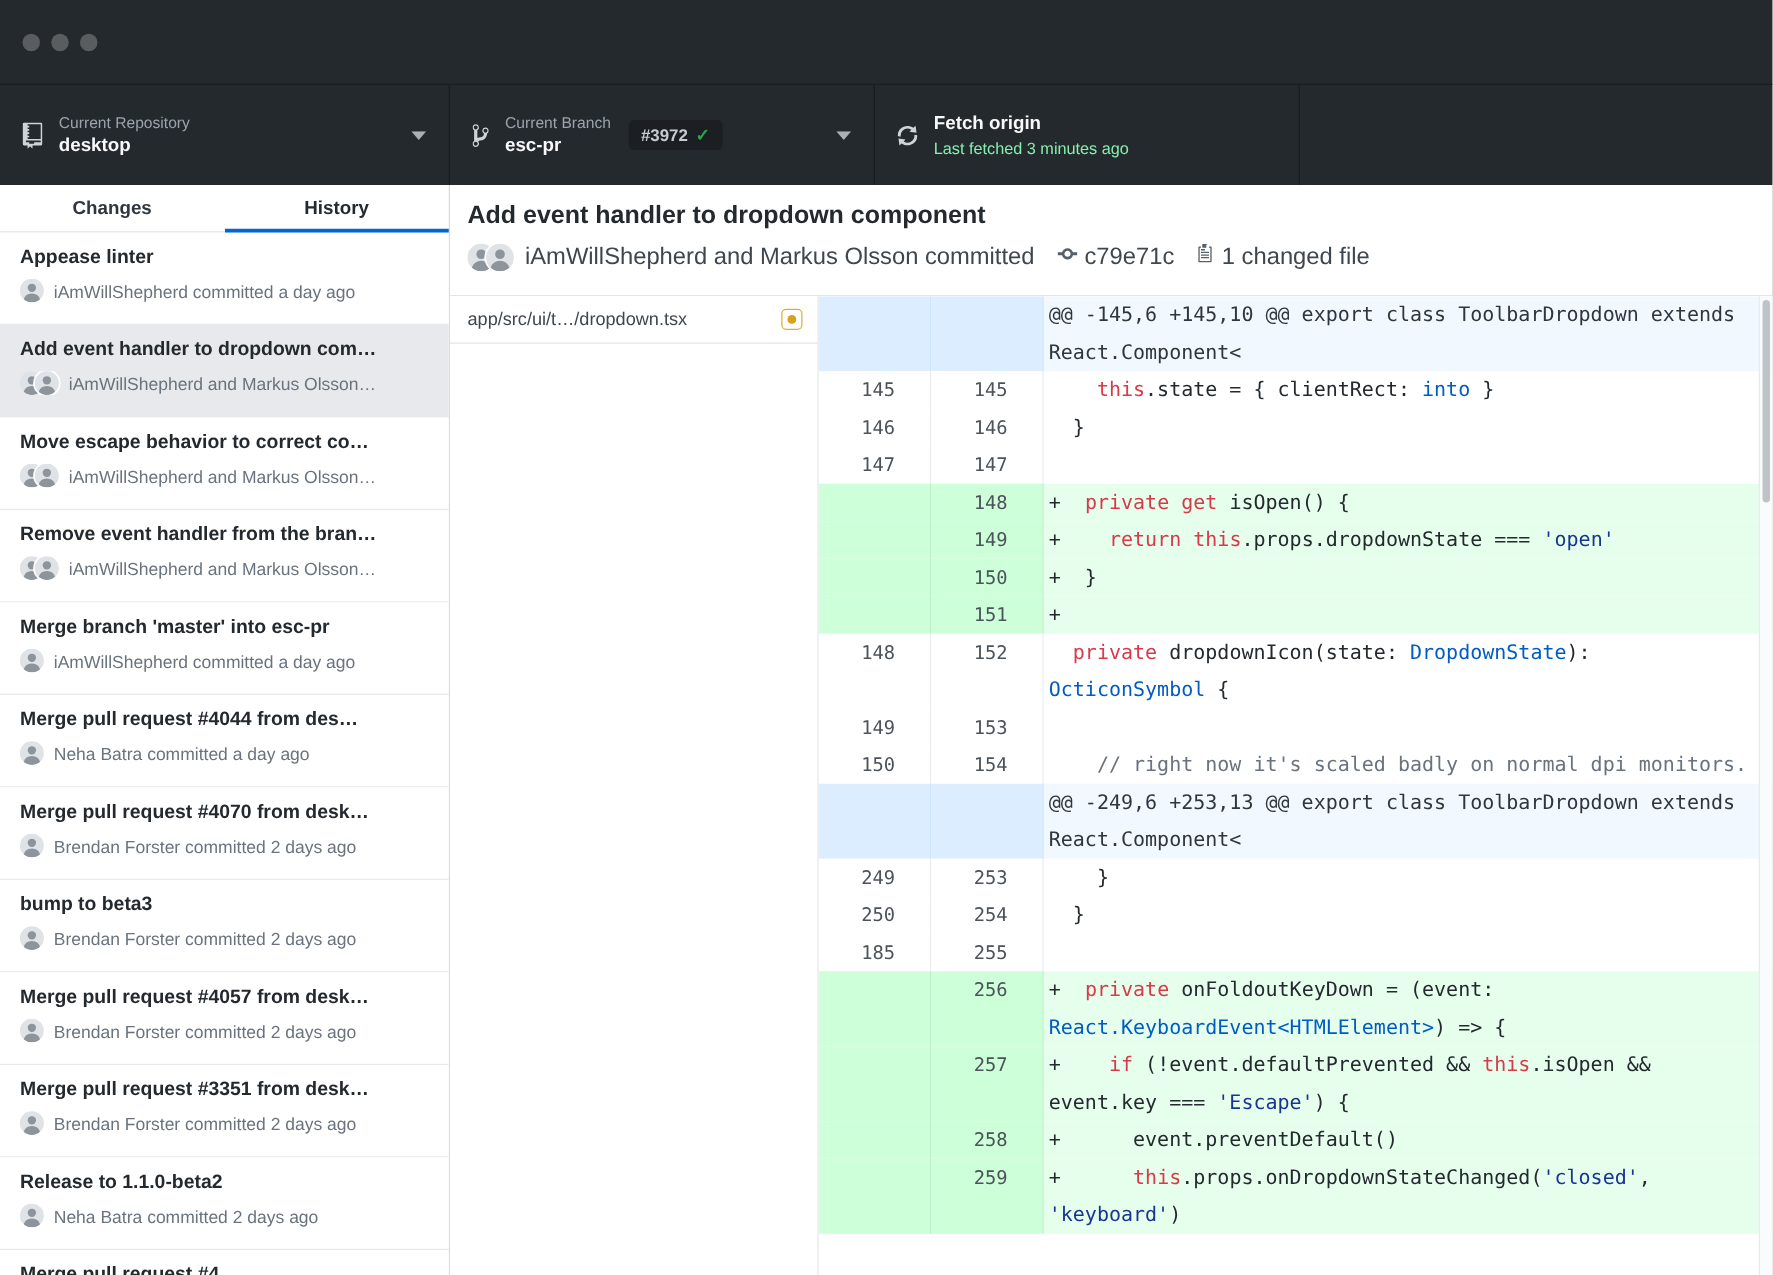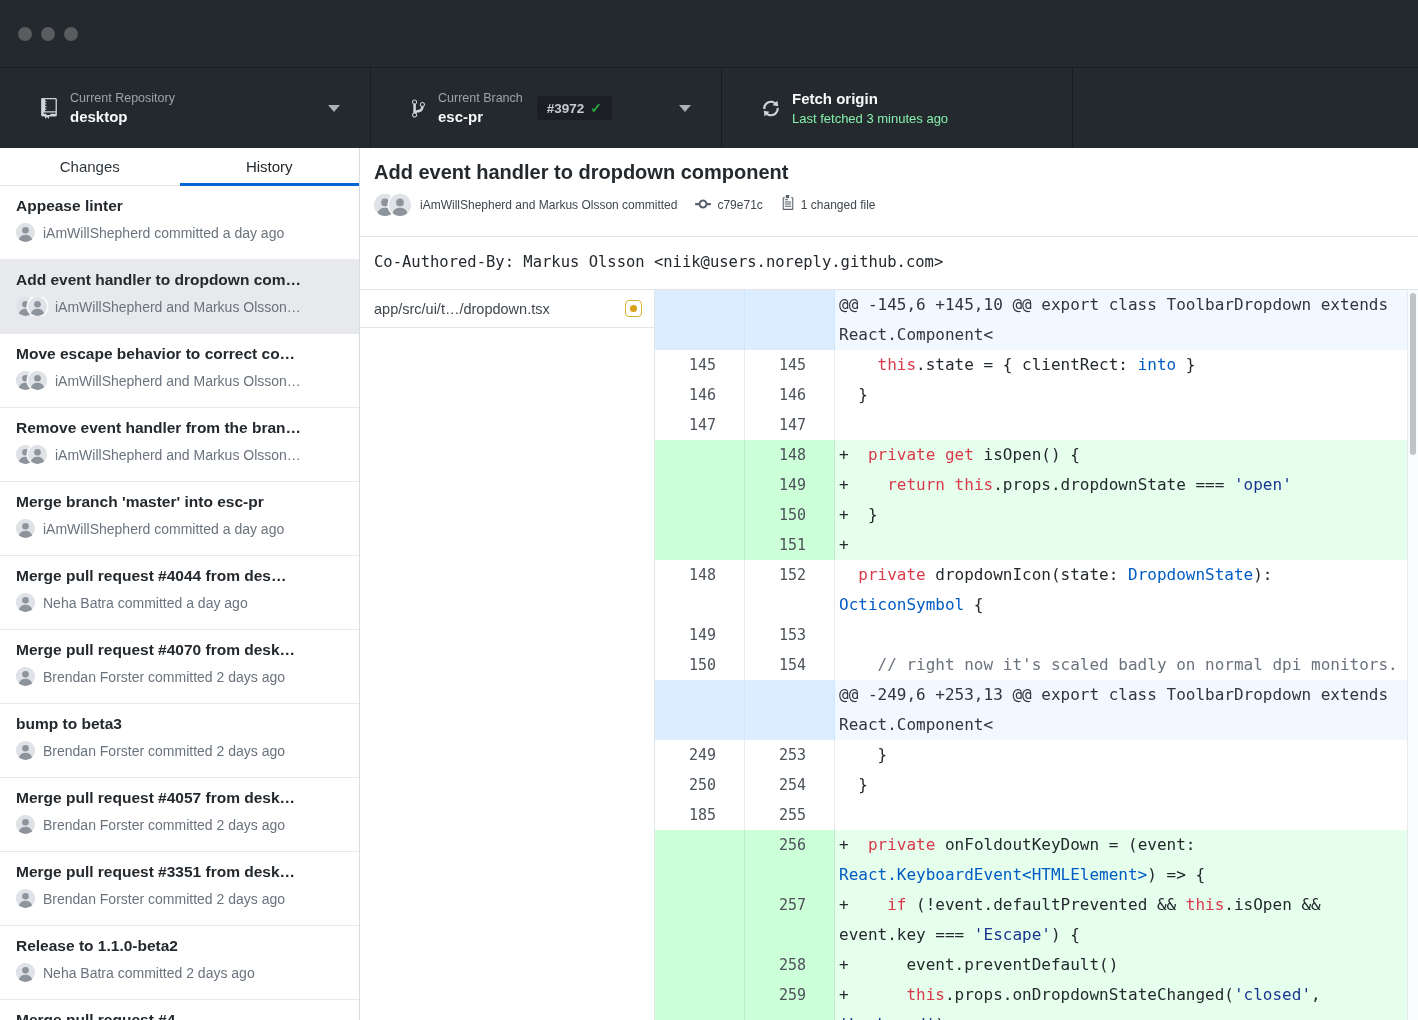--- a/index.html
+++ b/index.html
@@ -7,61 +7,61 @@
   body { font-family:"Liberation Sans", sans-serif; background:#fff; }
   .app { width:1418px; height:1020px; display:flex; flex-direction:column; background:#24292e; }
 
   
   .titlebar { height:68px; flex:none; background:#24292e; border-bottom:1px solid #1b1f23; display:flex; align-items:center; padding-left:18px; }
   .traffic-lights { display:flex; gap:9px; }
   .light { width:14px; height:14px; border-radius:50%; background:#5a5d60; display:inline-block; }
 
   
   .toolbar { height:80px; flex:none; background:#24292e; display:flex; }
-  .tb-sec { display:flex; align-items:center; padding:0 30px; border-right:1px solid #191d21; cursor:default;margin-left:11px; }
+  .tb-sec { display:flex; align-items:center; padding:0 18px; border-right:1px solid #191d21; cursor:default; }
   .tb-repo { width:360px; }
   .tb-branch { width:340px; }
   .tb-fetch { width:340px; }
   .tb-rest { flex:1; }
   .tb-icon { flex:none; display:flex; align-items:center; }
   .tb-text { display:flex; flex-direction:column; margin-left:13px; min-width:0; }
   .tb-label { font-size:12.5px; color:#9ba3ab; white-space:nowrap; }
   .tb-value { font-size:15px; font-weight:700; color:#f6f8fa; margin-top:3px; white-space:nowrap; }
   .chev { margin-left:auto; display:flex; align-items:center; }
   .branch-badge { margin-left:14px; background:#1b1f23; border-radius:4px; padding:4px 10px; display:flex; align-items:center; gap:6px;
                   font-size:13.5px; font-weight:700; color:#c6cbd1; }
   .badge-check { color:#28a745; font-weight:700; font-size:14px; }
   .fetch-title { font-size:15px; font-weight:700; color:#f6f8fa; }
   .fetch-sub { font-size:13px; color:#86efac; margin-top:4px; }
 
   
   .body { flex:1; display:flex; min-height:0; background:#fff; }
 
   
   .sidebar { width:360px; flex:none; border-right:1px solid #d8dce0; display:flex; flex-direction:column; background:#fff; }
-  .tabs { height:38px; flex:none; display:flex; border-bottom:1px solid #e1e4e8; }
+  .tabs { height:38px; flex:none; display:flex; border-bottom:1px solid #e1e4e8;font-weight:bold; }
   .tab { flex:1; display:flex; align-items:center; justify-content:center; font-size:15px; color:#2f363d; position:relative; }
   .tab.active { color:#24292e; }
   .tab.active::after { content:""; position:absolute; left:0; right:0; bottom:-1px; height:3px; background:#0366d6; }
   .commit-list { flex:1; overflow:hidden; }
   .commit-item { height:74px; padding:11px 16px 0 16px; border-bottom:1px solid #e7e9eb; background:#fff; }
   .commit-item.selected { background:#e7e9ec; }
   .commit-item-title { font-size:15.5px; font-weight:700; color:#24292e; white-space:nowrap; overflow:hidden; text-overflow:ellipsis; }
   .commit-item-byline { display:flex; align-items:center; gap:8px; margin-top:8px; font-size:14px; color:#6a737d; white-space:nowrap; overflow:hidden; }
   .avatar-stack { display:inline-flex; flex:none; }
   .avatar { width:19px; height:19px; border-radius:50%; overflow:hidden; display:inline-block; flex:none; background:#dfe2e6; }
   .avatar svg { width:100%; height:100%; display:block; }
   .avatar.overlap { margin-left:-7px; box-shadow:0 0 0 1.5px rgba(255,255,255,.95); }
   .avatar.lg { width:22px; height:22px; }
 
   
   .main { flex:1; min-width:0; display:flex; flex-direction:column; background:#fff; }
   .commit-header { height:89px; flex:none; padding:13px 16px 0 14px; border-bottom:1px solid #e1e4e8; }
   .commit-title { font-size:20px; font-weight:700; color:#24292e; white-space:nowrap; overflow:hidden; text-overflow:ellipsis; }
-  .commit-meta { display:flex; align-items:center; margin-top:10px; font-size:12px; color:#3f464d; }
+  .commit-meta { display:flex; align-items:center; margin-top:10px; font-size:19px; color:#3f464d; }
   .avatar-slot { display:inline-flex; margin-right:9px; }
   .meta-item { display:flex; align-items:center; gap:6px; margin-left:18px; color:#3f464d; }
   .meta-item svg { flex:none; }
   .coauthor { height:53px; flex:none; padding:16px 14px; font-family:"DejaVu Sans Mono","Liberation Mono",monospace;
               font-size:15.5px; color:#24292e; border-bottom:1px solid #e1e4e8; white-space:nowrap; overflow:hidden; }
 
   
   .content { flex:1; display:flex; min-height:0; }
   .file-panel { width:295px; flex:none; border-right:1px solid #e1e4e8; background:#fff; }
   .file-row { height:38px; display:flex; align-items:center; padding:0 12px 0 14px; border-bottom:1px solid #e1e4e8; }
@@ -394,21 +394,20 @@
               <svg width="14" height="17" viewBox="0 0 12 16">
                   <path fill="#57606a" d="M6 5H3V4h3v1zM3 7h6V6H3v1zm0 2h6V8H3v1zm0 2h6v-1H3v1zm7.5-9H9v1h1v10H2V3h1V2H1.5l-.5.5v11l.5.5h9l.5-.5v-11l-.5-.5zM6 1h2l-2-1v1H4v1h2V1z"></path>
                   <path fill="#57606a" d="M7 0H4v3h3V0z"></path>
                 </svg>
             </span>
             <span>1 changed file</span>
           </span>
         </div>
       </div>
 
-      <div class="coauthor">Co-Authored-By: Markus Olsson &lt;niik@users.noreply.github.com&gt;</div>
 
       <div class="content">
         <div class="file-panel">
           <div class="file-row">
             <span class="file-path">app/src/ui/t…/dropdown.tsx</span>
             <span class="file-status">
                 <span class="dot"></span>
               </span>
           </div>
         </div>

